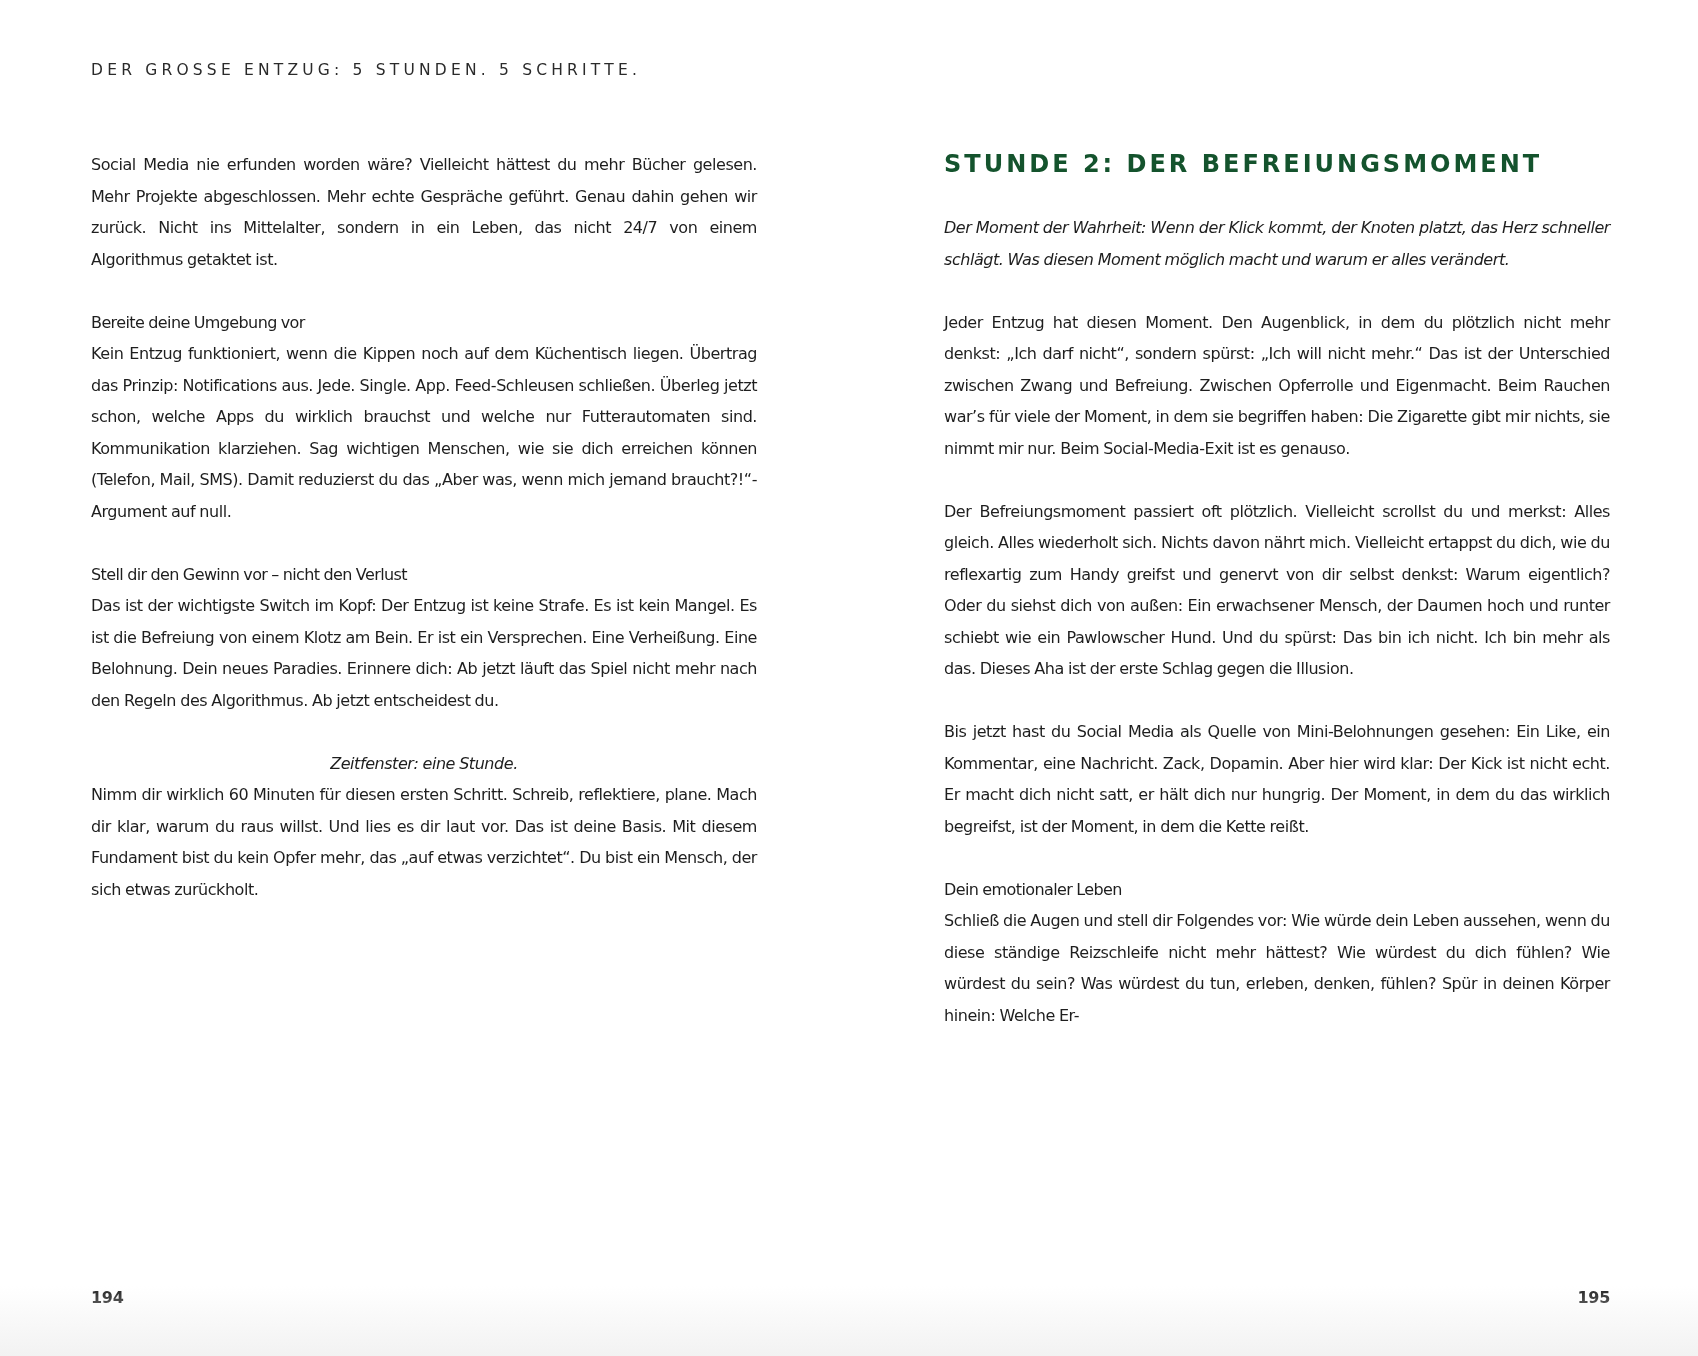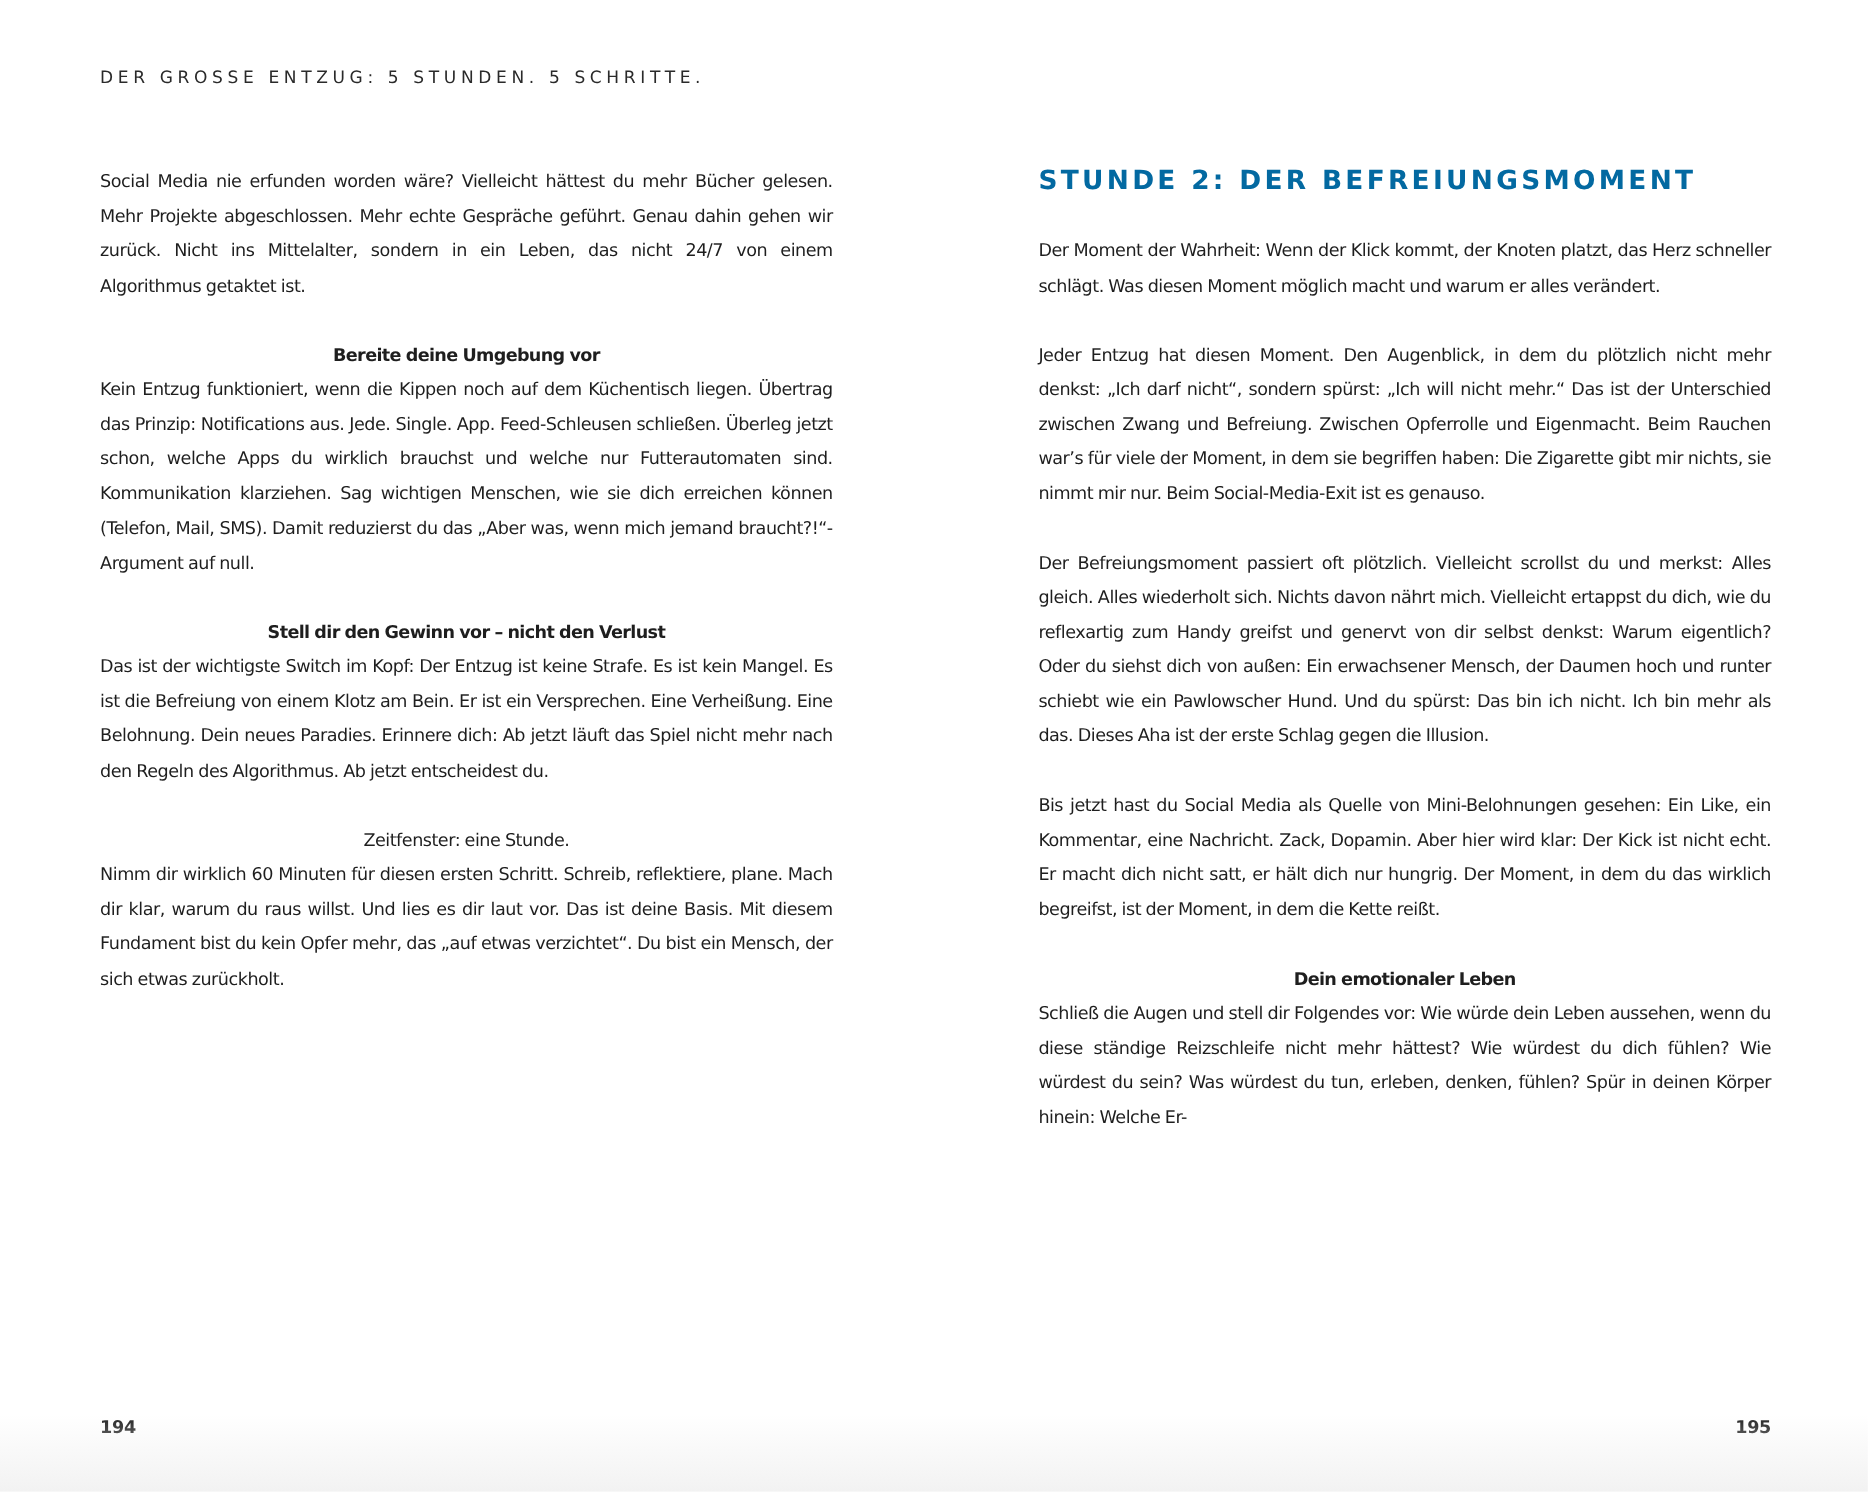--- a/index.html
+++ b/index.html
@@ -24,25 +24,25 @@
   }
   .flow { position: absolute; left: 0; width: 666px; }
   .page.left .flow { top: 149px; }
   .page.right .flow { top: 149px; }
   p {
     margin: 0; font-size: 16px; line-height: 31.5px;
     text-align: justify; letter-spacing: -0.45px; word-spacing: -0.5px;
     hyphens: manual;
   }
   .gap { height: 31.5px; }
-  .sub { font-weight: bold; letter-spacing: -0.6px; text-align: center; }
-  .ital { }
+  .sub { font-weight: normal; letter-spacing: -0.6px; text-align: left; }
+  .ital { font-style: italic; }
   .chapter-title {
     margin: 0; font-size: 24px; font-weight: bold; letter-spacing: 3px;
-    line-height: 31.5px; color: #0369a1; height: 31.5px;
+    line-height: 31.5px; color: #14532d; height: 31.5px;
   }
   .folio {
     position: absolute; top: 1288px; font-size: 16px; font-weight: bold;
     color: #1e1e1e; letter-spacing: -0.3px;
   }
   .page.left .folio { left: 0; }
   .page.right .folio { right: 0; }
 </style>
 </head>
 <body>

